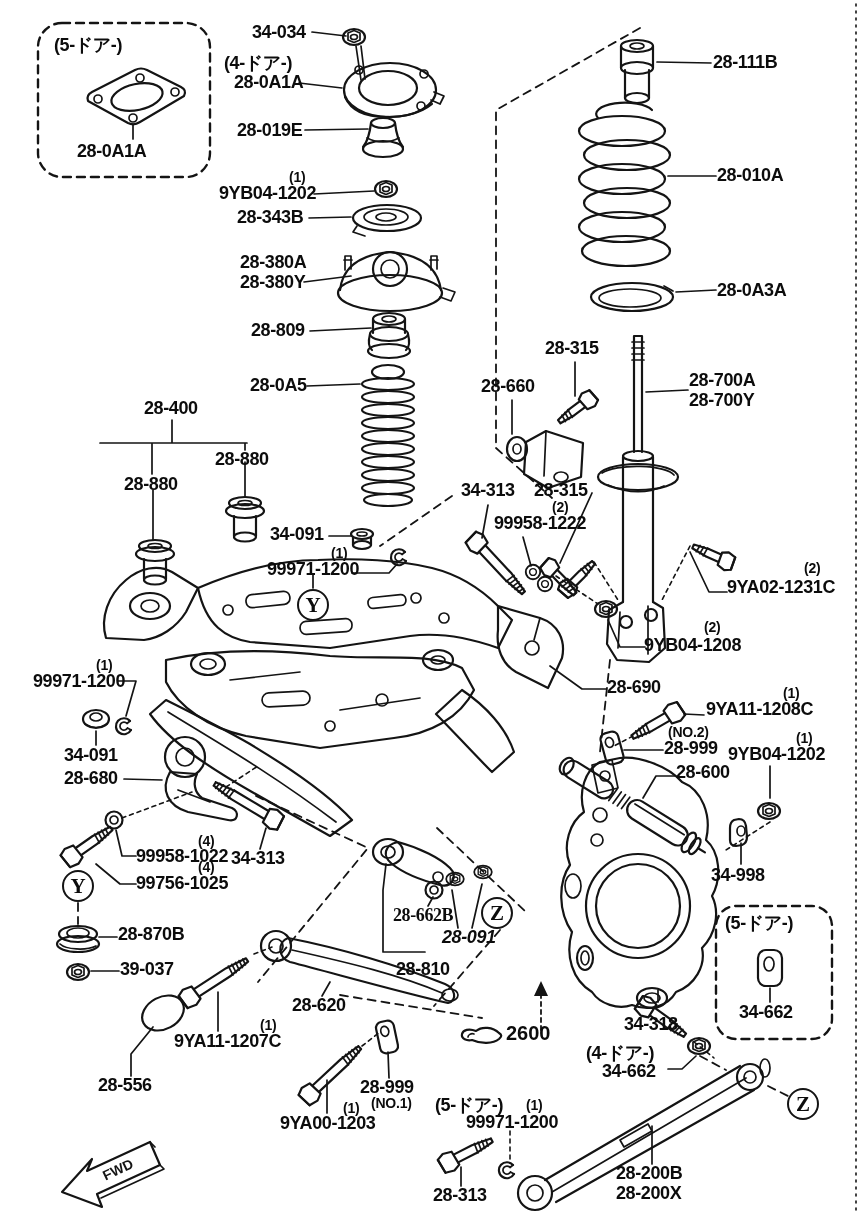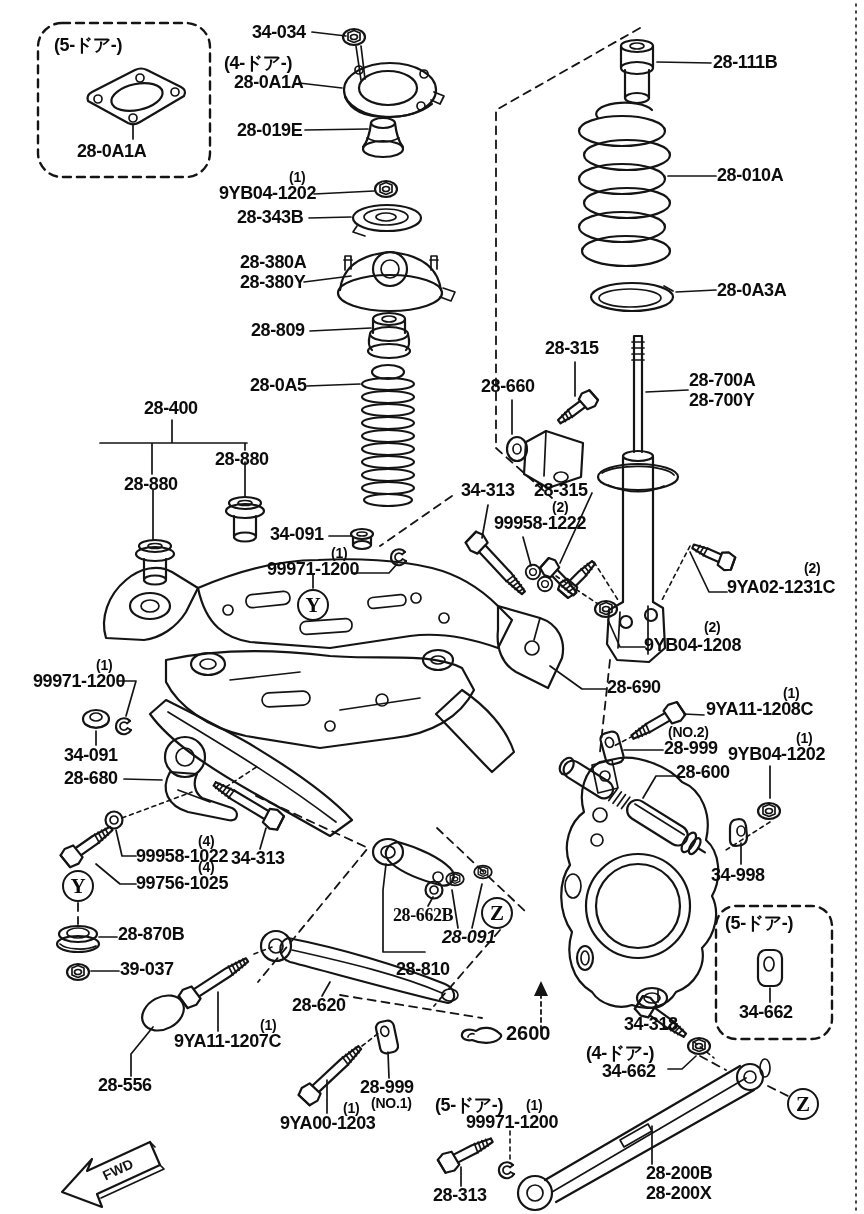--- a/index.html
+++ b/index.html
@@ -662,21 +662,21 @@
       </div>
       <div class="callout" style="left: 725px; top: 914px;">
         <div>(5-ドア-)</div>
       </div>
       <div class="callout" style="left: 739px; top: 1003px;">
         <div>34-662</div>
       </div>
       <div class="callout" style="left: 711px; top: 866px;">
         <div>34-998</div>
       </div>
-      <div class="callout" style="left: 616px; top: 1164px; margin-left: 30px;">
+      <div class="callout" style="left: 616px; top: 1164px;">
         <div>28-200B</div>
         <div>28-200X</div>
       </div>
       <div class="marker" style="left: 297px; top: 589px;">Y</div>
       <div class="marker" style="left: 62px; top: 870px;">Y</div>
       <div class="marker" style="left: 481px; top: 897px;">Z</div>
       <div class="marker" style="left: 787px; top: 1088px;">Z</div>
     </div>
 
 </div>

